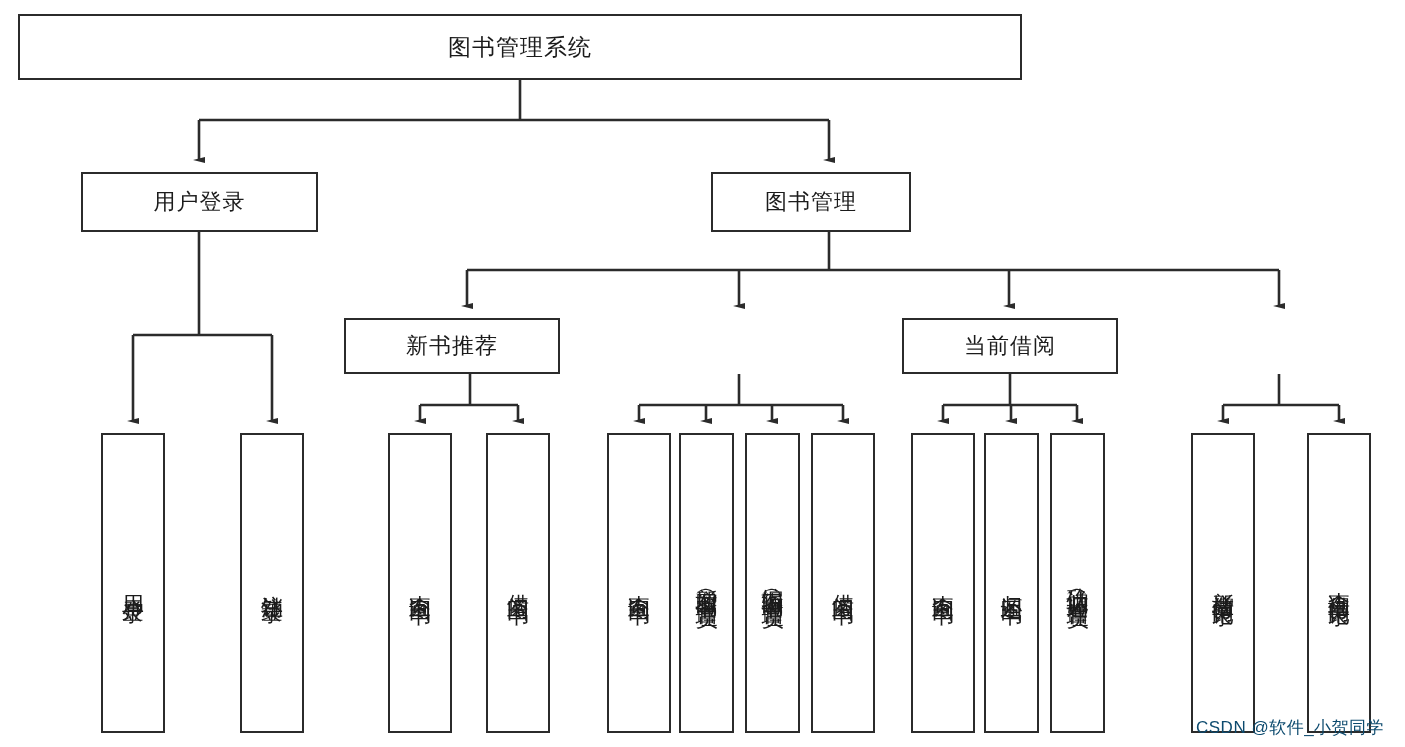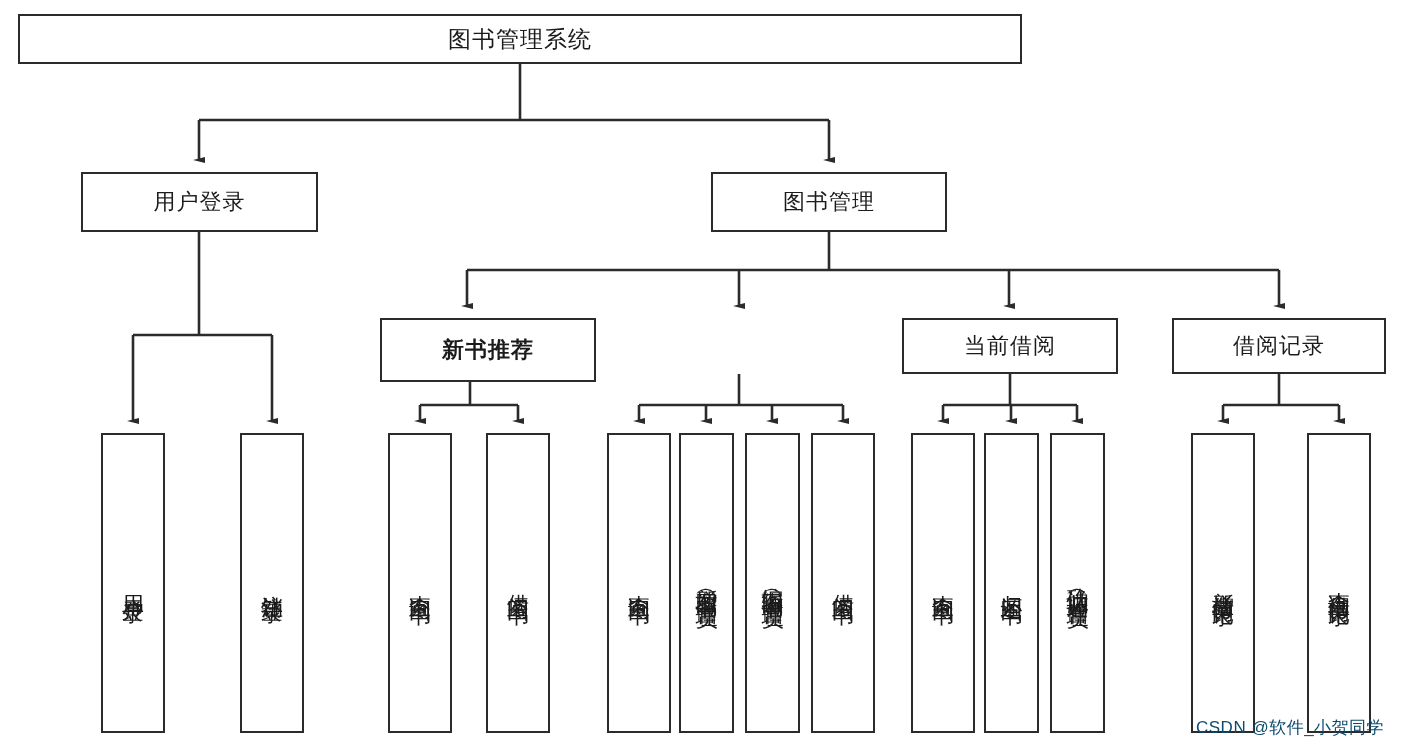--- a/index.html
+++ b/index.html
@@ -104,39 +104,36 @@
         <line x1="943" y1="405" x2="943" y2="421" marker-end="url(#arrowhead)"></line>
         <line x1="1011" y1="405" x2="1011" y2="421" marker-end="url(#arrowhead)"></line>
         <line x1="1077" y1="405" x2="1077" y2="421" marker-end="url(#arrowhead)"></line>
         <line x1="1279" y1="374" x2="1279" y2="405"></line>
         <line x1="1223" y1="405" x2="1339" y2="405"></line>
         <line x1="1223" y1="405" x2="1223" y2="421" marker-end="url(#arrowhead)"></line>
         <line x1="1339" y1="405" x2="1339" y2="421" marker-end="url(#arrowhead)"></line>
       </g>
   </svg>
 
-  <div class="node root horiz" id="n-root" style="left: 18px; top: 14px; width: 1004px; height: 50px;">
+  <div class="node root horiz" id="n-root" style="left: 18px; top: 14px; width: 1004px; height: 66px;">
     <span>图书管理系统</span>
   </div>
 
   <div class="node horiz" id="n-l1-0" style="left: 81px; top: 172px; width: 237px; height: 60px;">
     <span>用户登录</span>
   </div>
-  <div class="node horiz" id="n-l1-1" style="left: 711px; top: 172px; width: 236px; height: 60px;">
+  <div class="node horiz" id="n-l1-1" style="left: 711px; top: 172px; width: 200px; height: 60px;">
     <span>图书管理</span>
   </div>
 
-  <div class="node horiz" id="n-l2-0" style="left: 380px; top: 318px; width: 216px; height: 64px; font-weight: bold;">
+  <div class="node horiz" id="n-l2-0" style="left: 344px; top: 318px; width: 216px; height: 56px;">
     <span>新书推荐</span>
   </div>
   <div class="node horiz" id="n-l2-2" style="left: 902px; top: 318px; width: 216px; height: 56px;">
     <span>当前借阅</span>
-  </div>
-  <div class="node horiz" id="n-l2-3" style="left: 1172px; top: 318px; width: 214px; height: 56px;">
-    <span>借阅记录</span>
   </div>
 
   <div class="node vert" id="n-leaf-0" style="left: 101px; top: 433px; width: 64px; height: 300px;">
     <span class="vlabel">用户登录</span>
   </div>
   <div class="node vert" id="n-leaf-1" style="left: 240px; top: 433px; width: 64px; height: 300px;">
     <span class="vlabel">注销登录</span>
   </div>
   <div class="node vert" id="n-leaf-2" style="left: 388px; top: 433px; width: 64px; height: 300px;">
     <span class="vlabel">查询图书</span>

